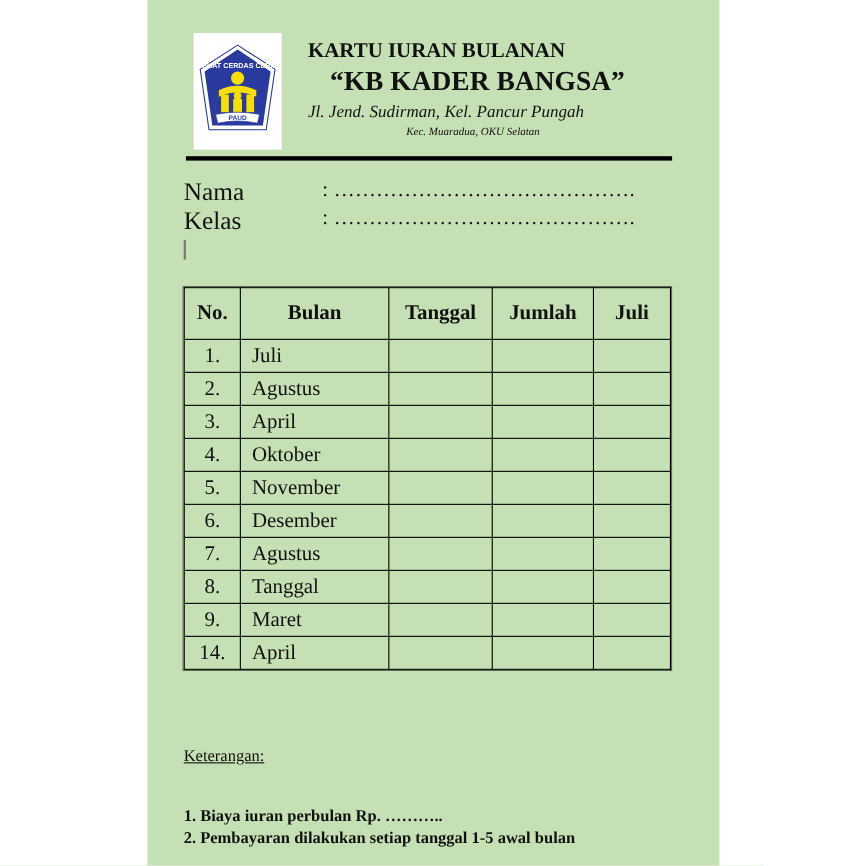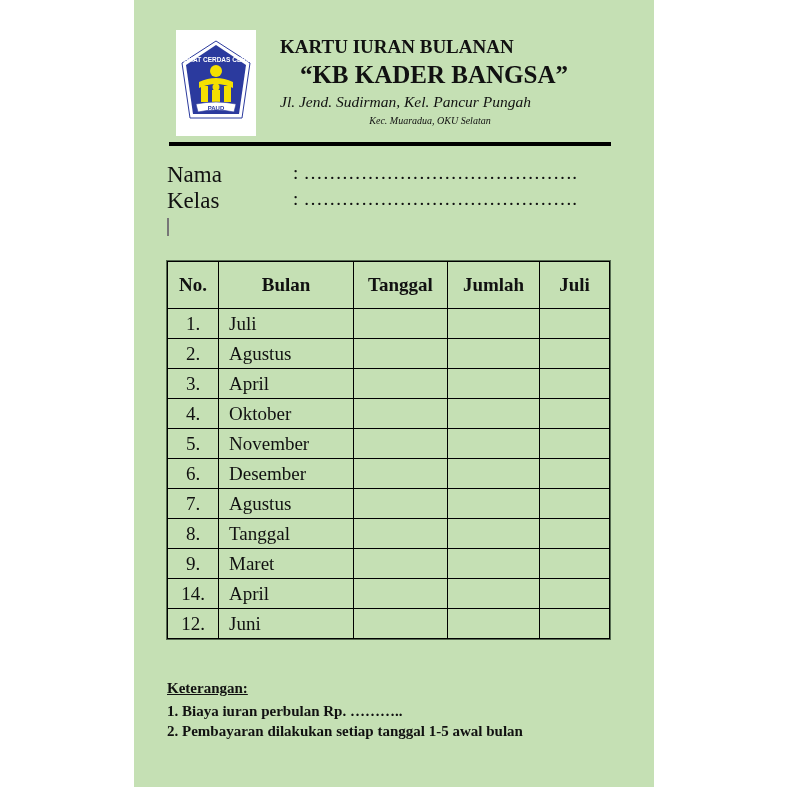--- a/index.html
+++ b/index.html
@@ -16,22 +16,22 @@
   .field-label { position:absolute; left:167px; font-size:23px; }
   .field-value { position:absolute; left:293px; font-size:19px; letter-spacing:0.2px; }
   .cursor { position:absolute; left:167px; top:218px; width:2px; height:18px; background:#777; }
   table.iuran { position:absolute; left:167px; top:238px; border-collapse:collapse; font-size:19px;margin-top:23px; }
   table.iuran td, table.iuran th { border:1.5px solid #000; padding:0; }
   table.iuran th { height:46px; font-weight:bold; font-size:19px; text-align:center; }
   table.iuran td { height:29px; }
   table.iuran td.no { text-align:center; }
   table.iuran td.bulan { padding-left:10px; }
   table.iuran { outline:1.5px solid #566b52; }
-  .ket-title { position:absolute; left:167px; top:680px; font-weight:bold; font-size:15px; text-decoration:underline; }
-  .ket-item { position:absolute; left:167px; font-weight:bold; font-size:15px; }
+  .ket-title { position:absolute; left:167px; top:680px; font-weight:normal; font-size:15px; text-decoration:underline; }
+  .ket-item { position:absolute; left:167px; font-weight:bold; font-size:15px;margin-top:31px; }
 </style>
 </head>
 <body>
 
 <div class="card"></div>
 
 <div class="logo-box">
   <svg width="74" height="90" viewBox="0 0 74 90">
     <polygon points="37,3 71,25 63,80 11,80 3,25" fill="#ffffff" stroke="#2b3a9e" stroke-width="1"></polygon>
     <polygon points="37,7 67,27 60,76 14,76 7,27" fill="#2b3a9e"></polygon>
@@ -141,25 +141,18 @@
         <td></td>
         <td></td>
       </tr>
       <tr>
         <td class="no">14.</td>
         <td class="bulan">April</td>
         <td></td>
         <td></td>
         <td></td>
       </tr>
-      <tr>
-        <td class="no">12.</td>
-        <td class="bulan">Juni</td>
-        <td></td>
-        <td></td>
-        <td></td>
-      </tr>
     </tbody>
 </table>
 
 <div class="ket-title">Keterangan:</div>
 <div class="ket-item" style="top:703px">1. Biaya iuran perbulan Rp. ………..</div>
 <div class="ket-item" style="top:723px">2. Pembayaran dilakukan setiap tanggal 1-5 awal bulan</div>
 
 </body></html>

